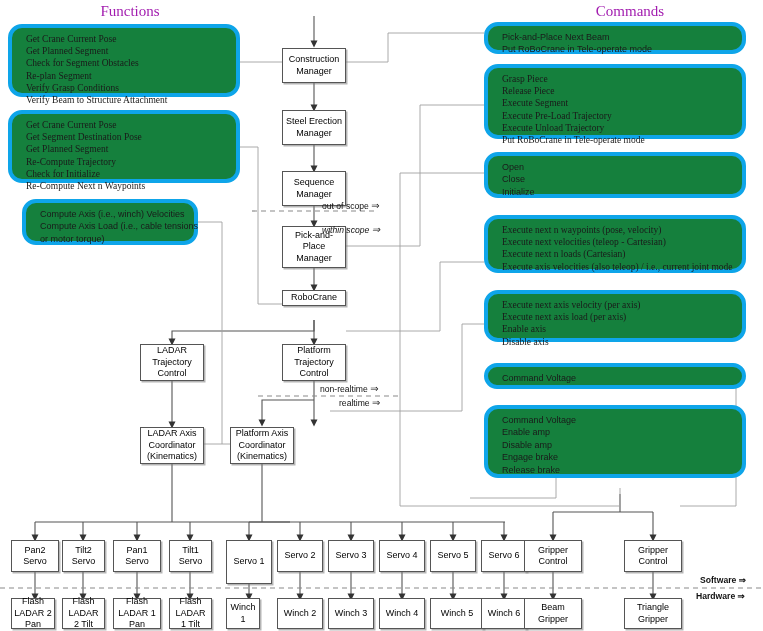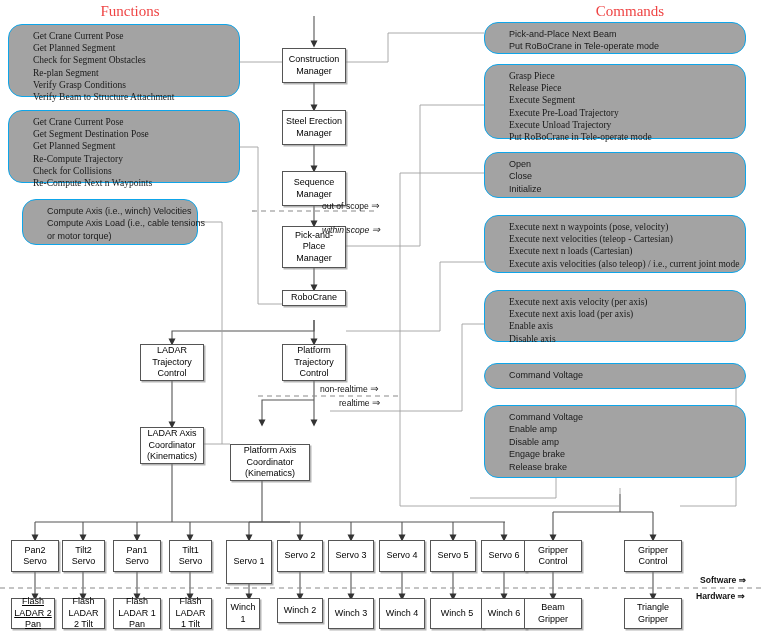--- a/index.html
+++ b/index.html
@@ -7,28 +7,28 @@
   body{
     font-family:"Liberation Sans", sans-serif;
     width:763px;height:631px;position:relative;overflow:hidden;
     color:#000;
   }
   #stage{position:absolute;left:0;top:0;width:763px;height:631px;}
   svg#wires{position:absolute;left:0;top:0;width:763px;height:631px;pointer-events:none;}
 
   .col-title{
     position:absolute;font-family:"Liberation Serif", serif;
-    font-size:15px;color:#ef4444;text-align:center;white-space:nowrap;
+    font-size:15px;color:#a21caf;text-align:center;white-space:nowrap;
   }
 
   
   .bubble{
-    position:absolute;border:1px solid #0ea5e9;border-radius:14px;
-    background:#a3a3a3;box-sizing:border-box;
-    padding:5px 9px 5px 24px;
+    position:absolute;border:4px solid #0ea5e9;border-radius:14px;
+    background:#15803d;box-sizing:border-box;
+    padding:5px 9px 5px 14px;
   }
   .bubble .ln{
     font-family:"Liberation Serif", serif;
     font-size:9.5px;line-height:12.2px;color:#1a1a1a;white-space:nowrap;
   }
   .bubble.sans .ln{font-family:"Liberation Sans", sans-serif;font-size:9px;line-height:12.4px;}
 
   
   .box{
     position:absolute;border:1px solid #555;background:#fff;box-sizing:border-box;
@@ -159,21 +159,21 @@
     <div class="ln">Re-plan Segment</div>
     <div class="ln">Verify Grasp Conditions</div>
     <div class="ln">Verify Beam to Structure Attachment</div>
   </div>
 
   <div class="bubble" style="left:8px;top:110px;width:232px;height:73px;">
     <div class="ln">Get Crane Current Pose</div>
     <div class="ln">Get Segment Destination Pose</div>
     <div class="ln">Get Planned  Segment</div>
     <div class="ln">Re-Compute Trajectory</div>
-    <div class="ln">Check for Collisions</div>
+    <div class="ln">Check for Initialize</div>
     <div class="ln">Re-Compute Next n Waypoints</div>
   </div>
 
   <div class="bubble sans" style="left:22px;top:199px;width:176px;height:46px;">
     <div class="ln">Compute Axis (i.e., winch) Velocities</div>
     <div class="ln">Compute Axis Load (i.e., cable tensions</div>
     <div class="ln">or motor torque)</div>
   </div>
 
   <div class="bubble sans" style="left:484px;top:22px;width:262px;height:32px;">
@@ -247,21 +247,21 @@
   </div>
 
   <div class="box" style="left:282px;top:344px;width:64px;height:37px;">
     <span>Platform Trajectory Control</span>
   </div>
 
   <div class="box" style="left:140px;top:427px;width:64px;height:37px;">
     <span>LADAR Axis Coordinator (Kinematics)</span>
   </div>
 
-  <div class="box" style="left:230px;top:444px;width:80px;height:37px;">
+  <div class="box" style="left:230px;top:427px;width:64px;height:37px;">
     <span>Platform Axis Coordinator (Kinematics)</span>
   </div>
 
   <div class="box" style="left:11px;top:540px;width:48px;height:32px;">
     <span>Pan2 Servo</span>
     </div>
   <div class="box" style="left:62px;top:540px;width:43px;height:32px;">
     <span>Tilt2 Servo</span>
     </div>
   <div class="box" style="left:113px;top:540px;width:48px;height:32px;">
@@ -288,36 +288,36 @@
   <div class="box" style="left:481px;top:540px;width:46px;height:32px;">
     <span>Servo 6</span>
     </div>
   <div class="box" style="left:524px;top:540px;width:58px;height:32px;">
     <span>Gripper Control</span>
     </div>
   <div class="box" style="left:624px;top:540px;width:58px;height:32px;">
     <span>Gripper Control</span>
     </div>
 
-  <div class="box" style="left:11px;top:598px;width:44px;height:31px;text-decoration:underline;">
+  <div class="box" style="left:11px;top:598px;width:44px;height:31px;">
     <span>Flash LADAR 2 Pan</span>
     </div>
   <div class="box" style="left:62px;top:598px;width:43px;height:31px;">
     <span>Flash LADAR 2 Tilt</span>
     </div>
   <div class="box" style="left:113px;top:598px;width:48px;height:31px;">
     <span>Flash LADAR 1 Pan</span>
     </div>
   <div class="box" style="left:169px;top:598px;width:43px;height:31px;">
     <span>Flash LADAR 1 Tilt</span>
     </div>
   <div class="box" style="left:226px;top:598px;width:34px;height:31px;">
     <span>Winch 1</span>
     </div>
-  <div class="box" style="left:277px;top:598px;width:46px;height:25px;">
+  <div class="box" style="left:277px;top:598px;width:46px;height:31px;">
     <span>Winch 2</span>
     </div>
   <div class="box" style="left:328px;top:598px;width:46px;height:31px;">
     <span>Winch 3</span>
     </div>
   <div class="box" style="left:379px;top:598px;width:46px;height:31px;">
     <span>Winch 4</span>
     </div>
   <div class="box" style="left:430px;top:598px;width:54px;height:31px;">
     <span>Winch 5</span>

